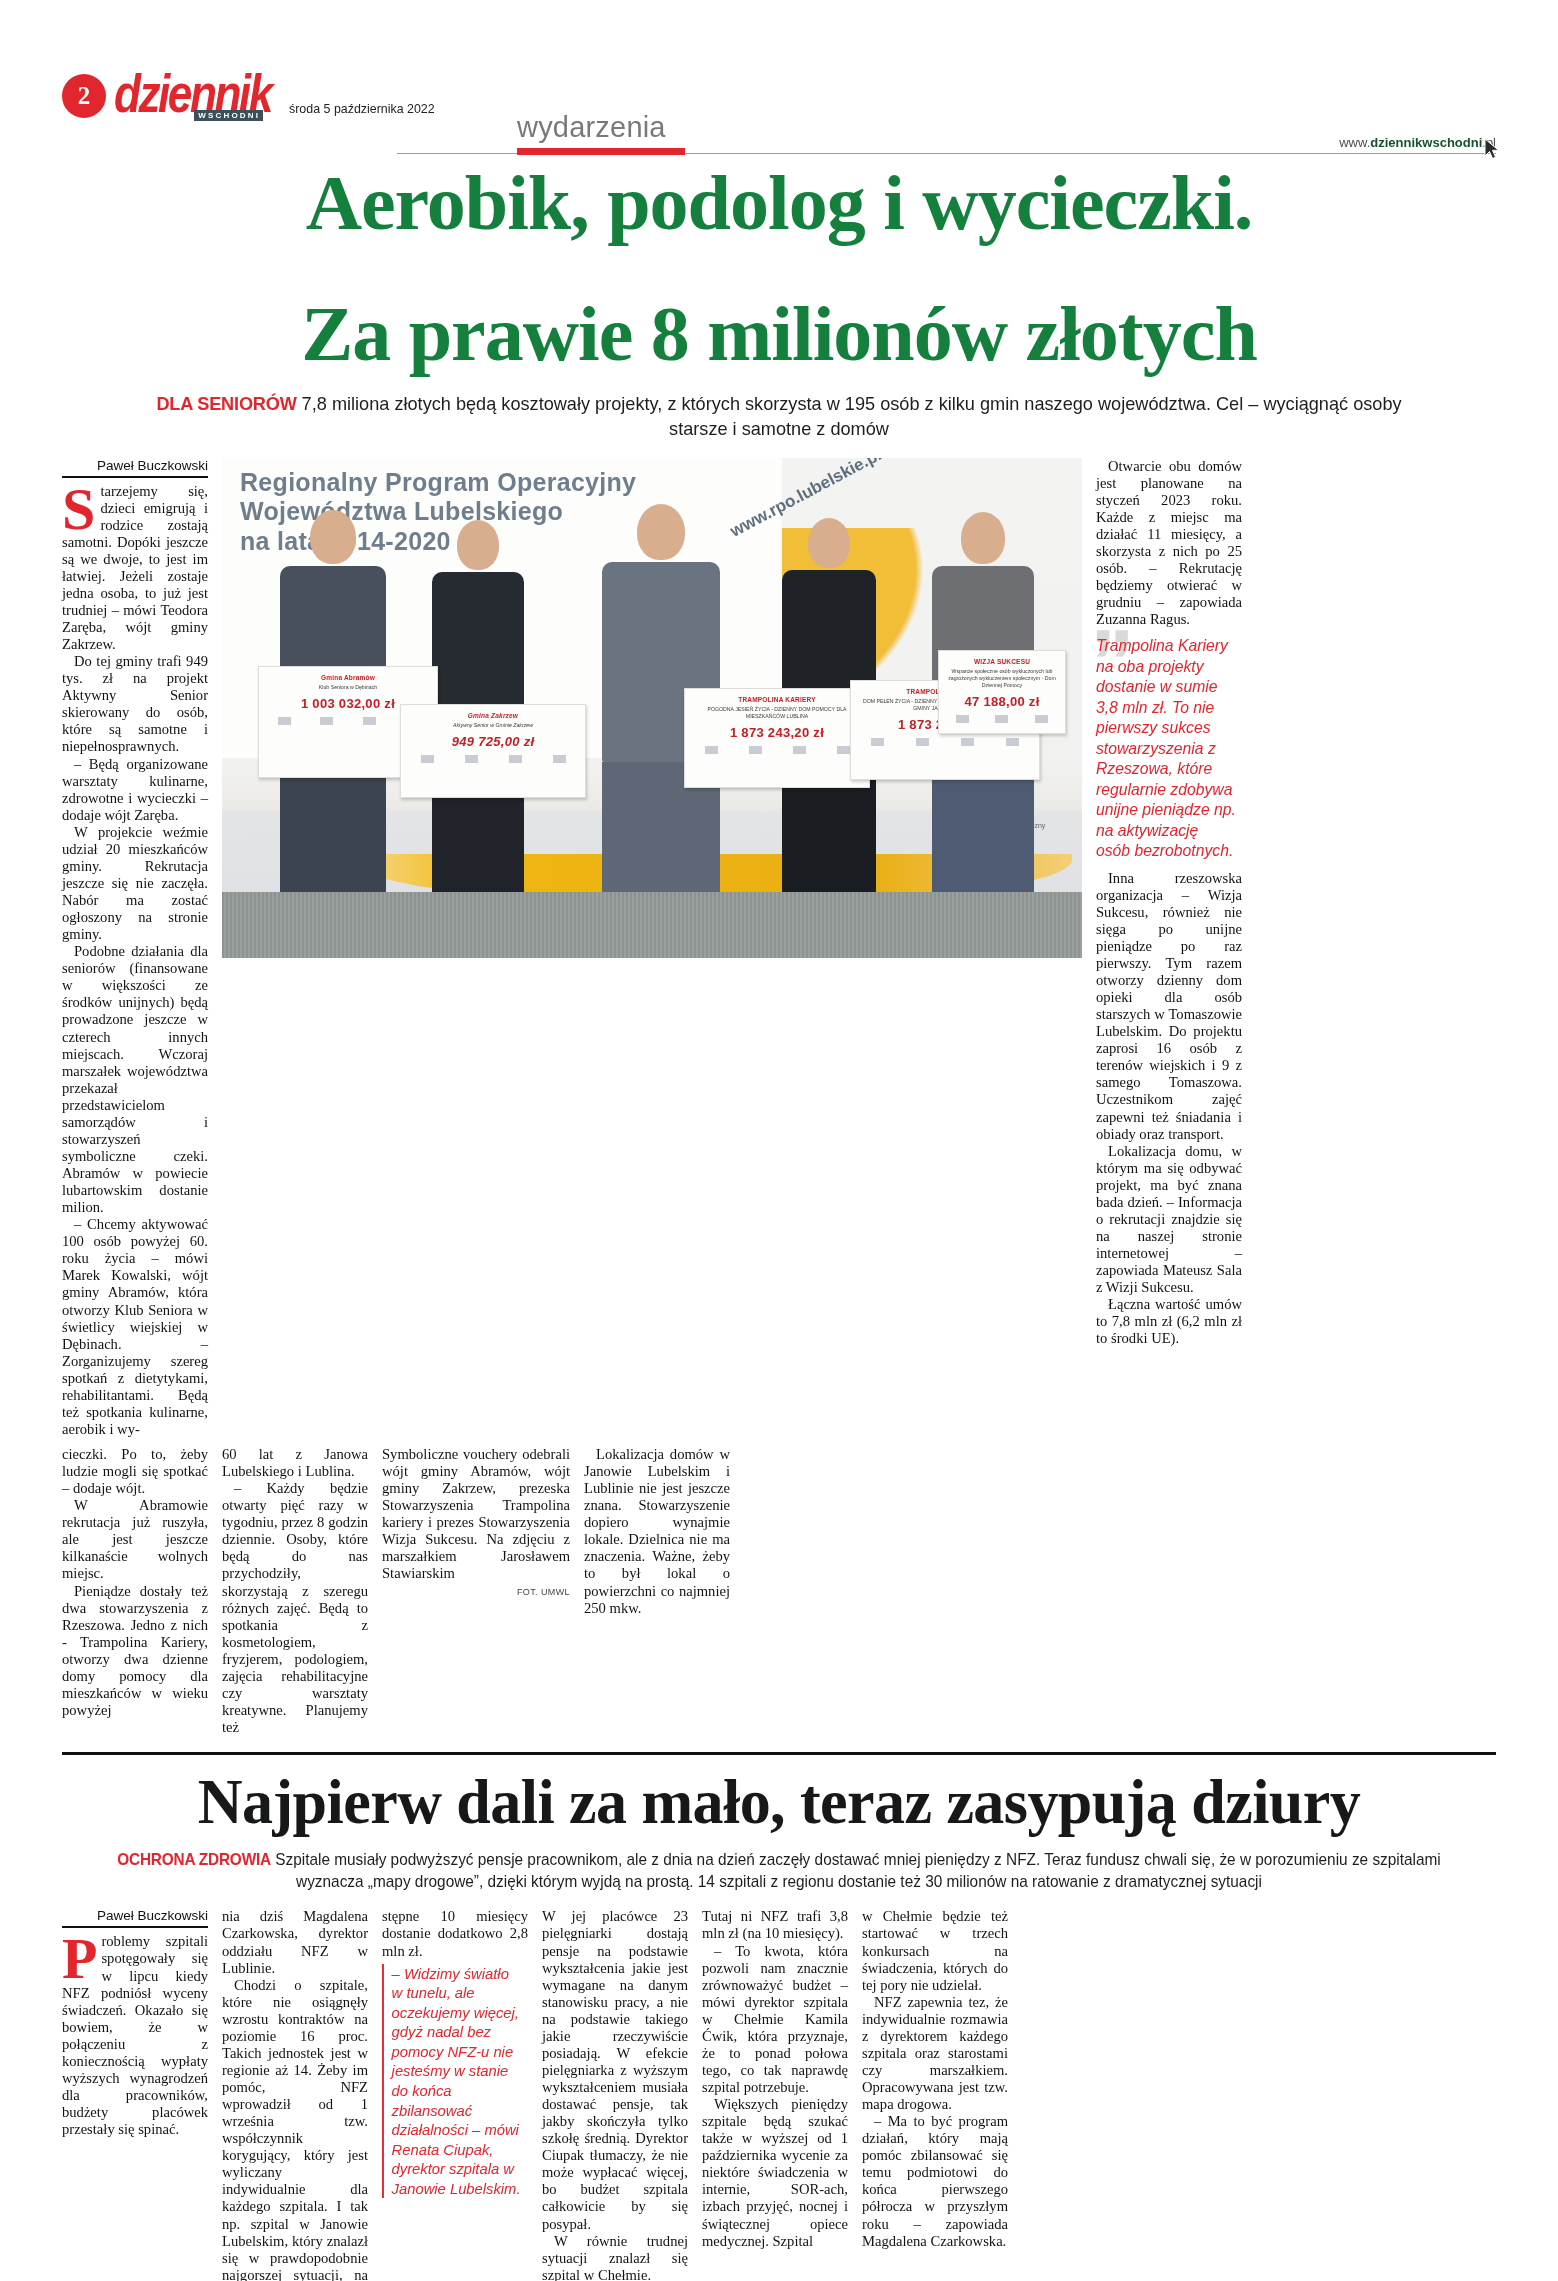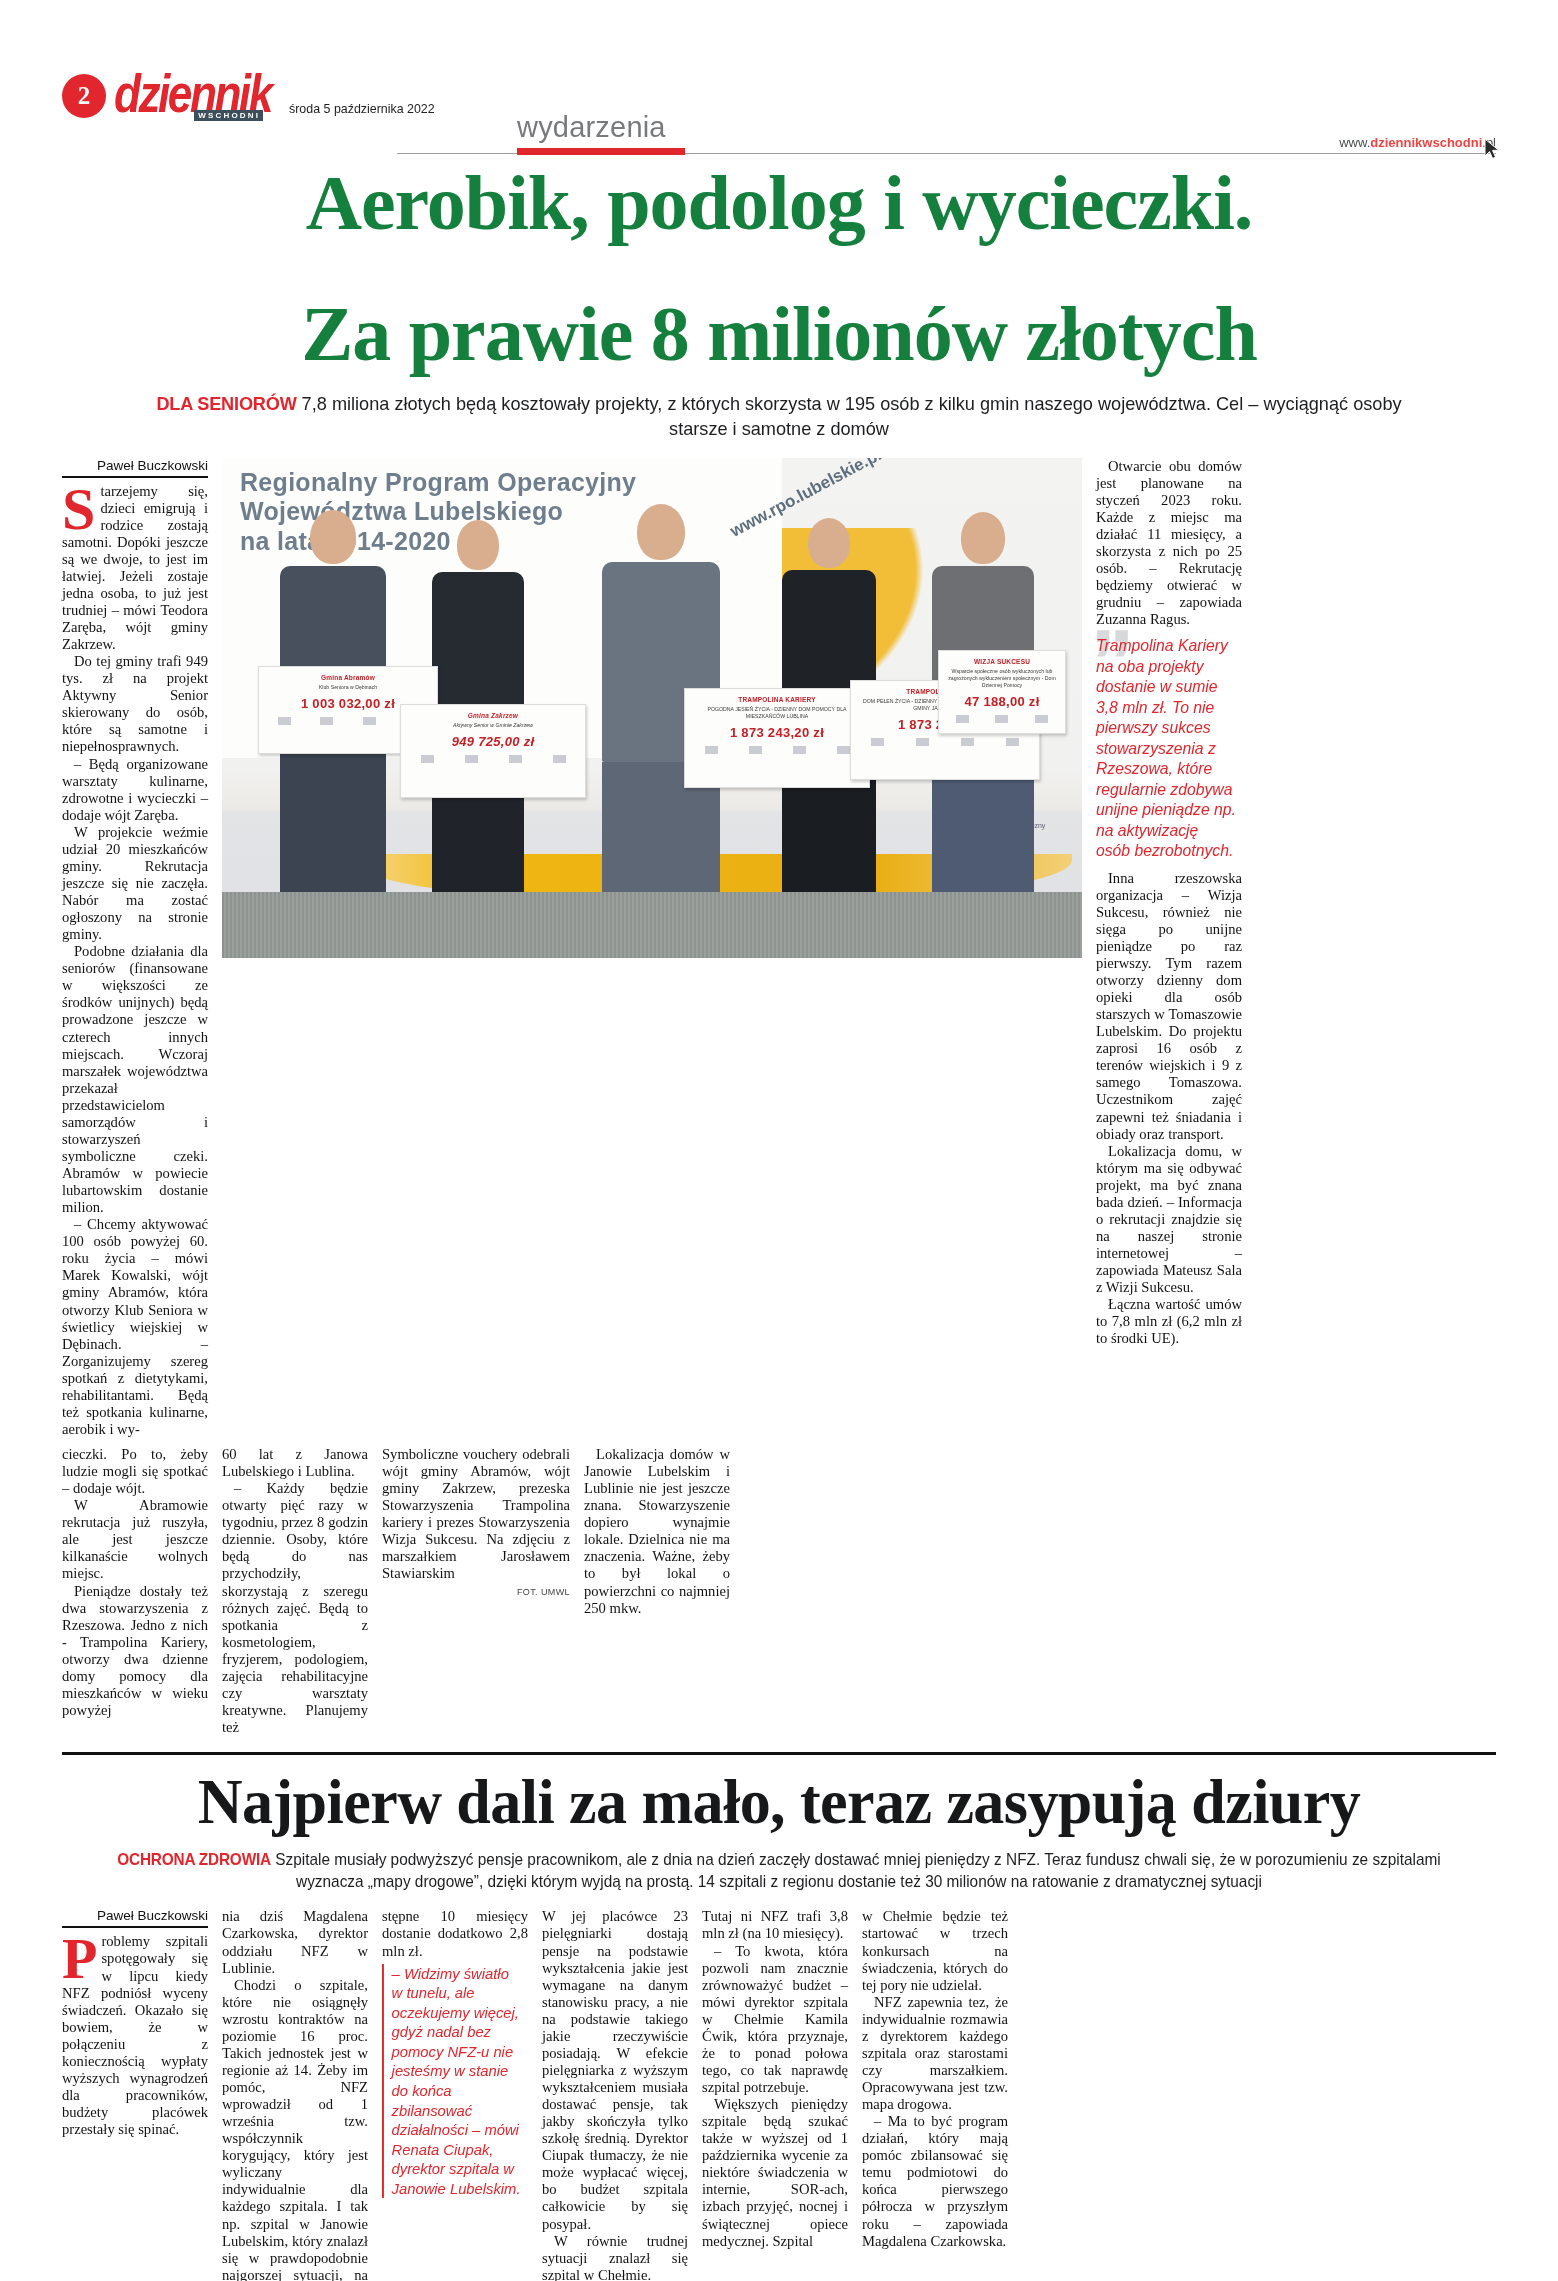--- a/index.html
+++ b/index.html
@@ -55,21 +55,21 @@
     font-size:29px; color:#77797c; font-weight:300;
     margin-left:auto; margin-right:0; margin-bottom:2px;
     letter-spacing:.2px;
     position:absolute; left:455px; bottom:8px;
   }
   .mh-url {
     position:absolute; right:0; bottom:4px;
     font-family:"Liberation Sans", sans-serif;
     font-size:13px; color:#4b4d50;
   }
-  .mh-url b { color:#ef4444; font-weight:bold; }
+  .mh-url b { color:#14532d; font-weight:bold; }
   .mh-rule { position:absolute; left:335px; right:0; bottom:0; height:1px; background:#9a9c9f; }
   .mh-rule-red { position:absolute; left:455px; width:168px; bottom:-1px; height:7px; background:#e1262d; }
   .cursor-arrow { position:absolute; right:-6px; bottom:-10px; width:18px; height:22px; }
 
   
   .headline1 {
     margin:8px 62px 0 62px;
     font-family:"Liberation Serif", serif;
     font-weight:bold;
     font-size:78px;
@@ -337,21 +337,21 @@
             <div class="head" style="width:42px;height:50px;margin:0 auto 2px;"></div>
             <div class="body" style="width:94px;height:176px;background:#1f2226;"></div>
             <div style="width:94px;height:146px;background:#1a1d21;"></div>
           </div>
           <div class="person" style="left:710px;">
             <div class="head" style="width:44px;height:52px;margin:0 auto 2px;"></div>
             <div class="body" style="width:102px;height:176px;background:#6d6f72;"></div>
             <div style="width:102px;height:150px;background:#4e5b73;"></div>
           </div>
 
-          <div class="cert" style="left:36px; top:208px; width:180px; height:88px;">
+          <div class="cert" style="left:36px; top:208px; width:180px; height:112px;">
             <div class="t1">Gmina Abramów</div>
             <div class="t2">Klub Seniora w Dębinach</div>
             <div class="amt">1 003 032,00 zł</div>
             <div class="logos">
                 <i></i>
                 <i></i>
                 <i></i>
                 <i></i>
               </div>
           </div>

